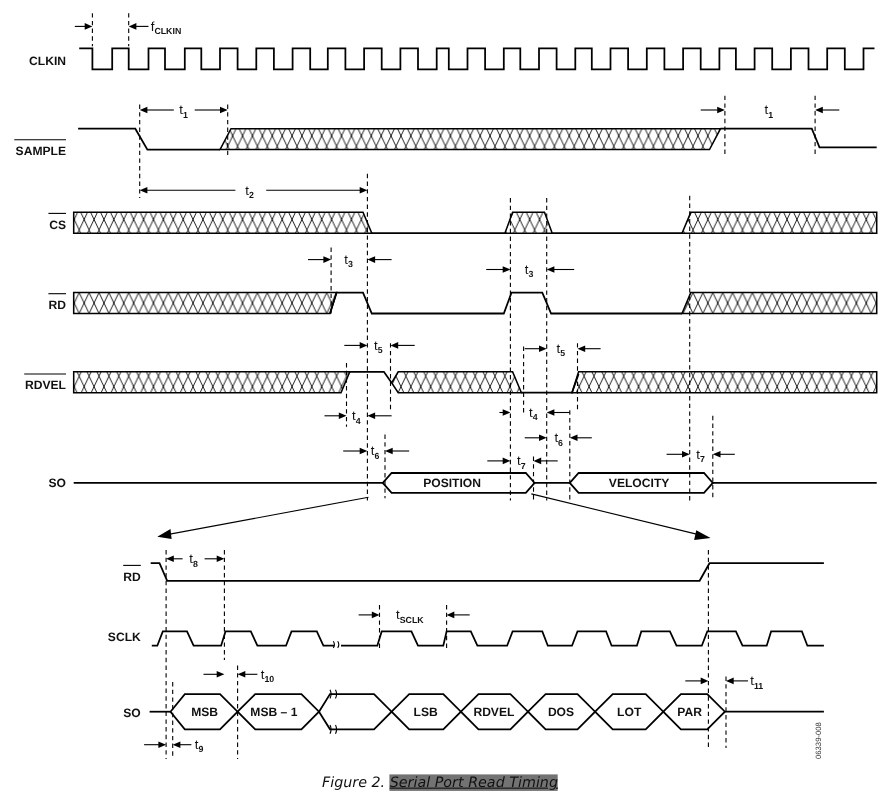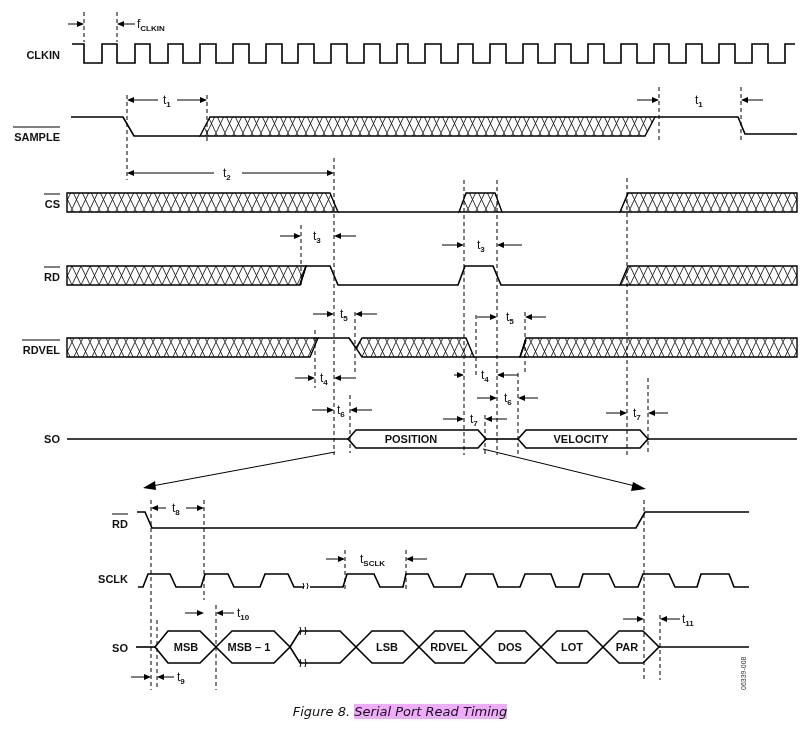--- a/index.html
+++ b/index.html
@@ -7,21 +7,21 @@
   #diagram { position:absolute; left:0; top:0; }
   .sig-label { font-family:"Liberation Sans", sans-serif; font-weight:bold; font-size:11px; fill:#111; }
   .t-label { font-family:"Liberation Sans", sans-serif; font-size:12px; fill:#111; }
   .t-sub { font-size:8px; font-weight:bold; }
   .bus-label { font-family:"Liberation Sans", sans-serif; font-weight:bold; font-size:11px; fill:#111; }
   .wave { fill:none; stroke:#000; stroke-width:1.6; }
   .dash { stroke:#000; stroke-width:1; stroke-dasharray:4 3; }
   .arrow { stroke:#000; stroke-width:1; fill:none; }
   .arrowhead { fill:#000; }
   #caption { position:absolute; left:0; width:800px; top:704px; text-align:center; font-family:"DejaVu Sans", sans-serif; font-style:italic; font-size:13px; color:#111; }
-  #caption .hl { background:#f0abfc; }
+  #caption .hl { background:#737373;text-decoration:underline; }
   #figid { font-family:"Liberation Sans", sans-serif; font-size:7px; fill:#333; }
 </style>
 </head>
 <body>
 
 <svg id="diagram" width="800" height="700" viewBox="0 0 800 700" xmlns="http://www.w3.org/2000/svg">
   <defs>
     <pattern id="xhatch" width="9" height="19" patternUnits="userSpaceOnUse">
       <path d="M0,0 L9,19 M9,0 L0,19" stroke="#000" stroke-width="0.8" fill="none"></path>
     </pattern>
@@ -290,15 +290,15 @@
       <path class="arrowhead" d="M644,619 L637,616 L637,622 Z"></path>
     <line class="arrow" x1="664" y1="619" x2="680" y2="619"></line>
       <path class="arrowhead" d="M660,619 L667,616 L667,622 Z"></path>
     <text class="t-label" x="682" y="623"><tspan>t</tspan><tspan class="t-sub" dy="3">11</tspan></text>
   </g>
 
   <text id="figid" transform="translate(746,690) rotate(-90)">06339-008</text>
 </svg>
 
 <div id="caption">
-  <span>Figure 8.</span>
+  <span>Figure 2.</span>
   <span class="hl">Serial Port Read Timing</span>
 </div>
 
 </body></html>

